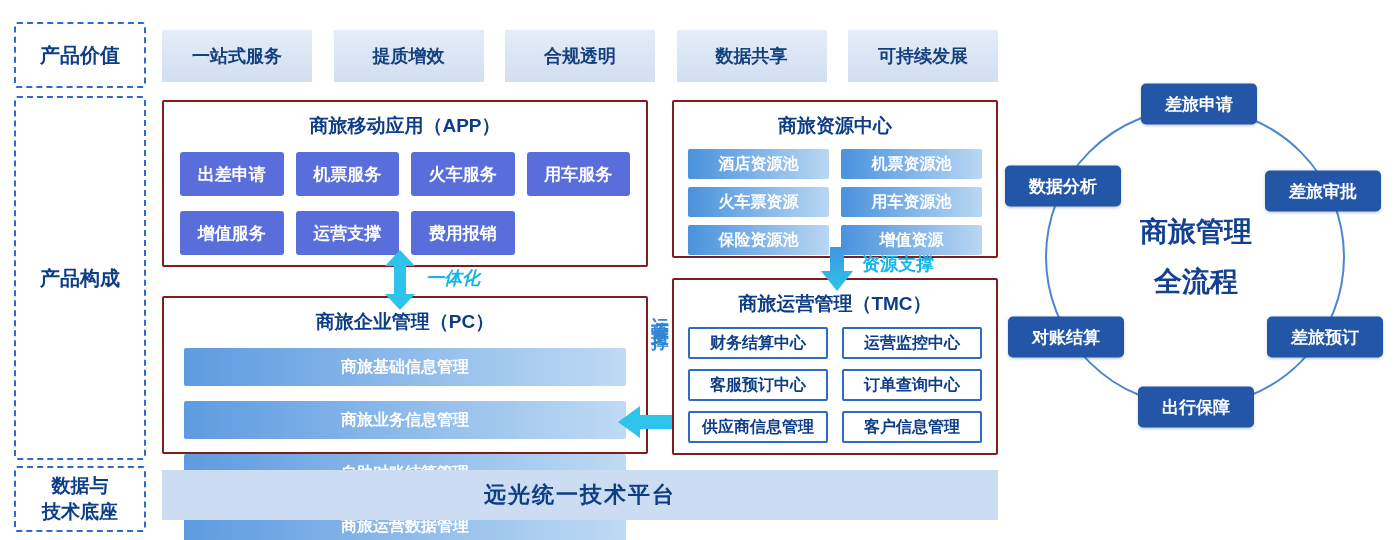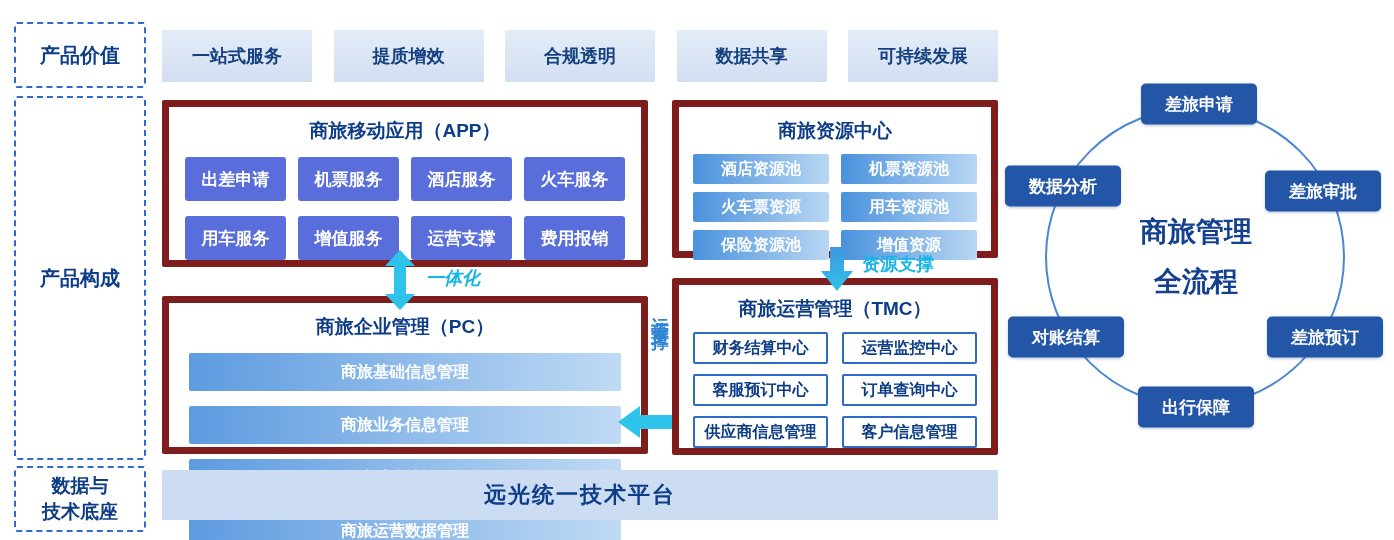--- a/index.html
+++ b/index.html
@@ -14,21 +14,21 @@
     white-space:pre-line; line-height:1.35; background:#fff;
   }
 
   
   .value-row { position:absolute; left:162px; top:30px; width:836px; height:52px;
     display:flex; justify-content:space-between; }
   .value-box { width:150px; height:52px; display:flex; align-items:center; justify-content:center;
     background:linear-gradient(180deg,#e4ecf8,#d2dff1); color:#14407f; font-weight:bold; font-size:18px; }
 
   
-  .panel { position:absolute; background:#ffffff; border:7px solid #7f1d1d; border-radius:2px; }
+  .panel { position:absolute; background:#ffffff; border:2px solid #7f1d1d; border-radius:2px; }
   .panel-title { text-align:center; color:#0e3d87; font-weight:bold; font-size:19px; padding-top:11px; }
 
   .app-grid { display:grid; grid-template-columns:repeat(4,1fr); gap:15px 12px; padding:13px 16px; }
   .app-btn { height:44px; display:flex; align-items:center; justify-content:center;
     background:#5a6edb; color:#ffffff; font-weight:bold; font-size:17px; border-radius:3px; }
 
   .res-grid { display:grid; grid-template-columns:repeat(2,1fr); gap:8px 12px; padding:10px 14px; }
   .res-item { height:30px; display:flex; align-items:center; justify-content:center;
     background:linear-gradient(90deg,#4a92dd,#b9d7f3); color:#ffffff; font-weight:bold; font-size:16px; border-radius:2px; }
 
@@ -75,21 +75,20 @@
     <div class="value-box">合规透明</div>
     <div class="value-box">数据共享</div>
     <div class="value-box">可持续发展</div>
   </div>
 
   <div class="panel" style="left:162px; top:100px; width:486px; height:167px;">
     <div class="panel-title">商旅移动应用（APP）</div>
     <div class="app-grid">
       <div class="app-btn">出差申请</div>
       <div class="app-btn">机票服务</div>
-      <div class="app-btn">酒店服务</div>
       <div class="app-btn">火车服务</div>
       <div class="app-btn">用车服务</div>
       <div class="app-btn">增值服务</div>
       <div class="app-btn">运营支撑</div>
       <div class="app-btn">费用报销</div>
     </div>
   </div>
 
   <div class="panel" style="left:672px; top:100px; width:326px; height:158px;">
     <div class="panel-title">商旅资源中心</div>

